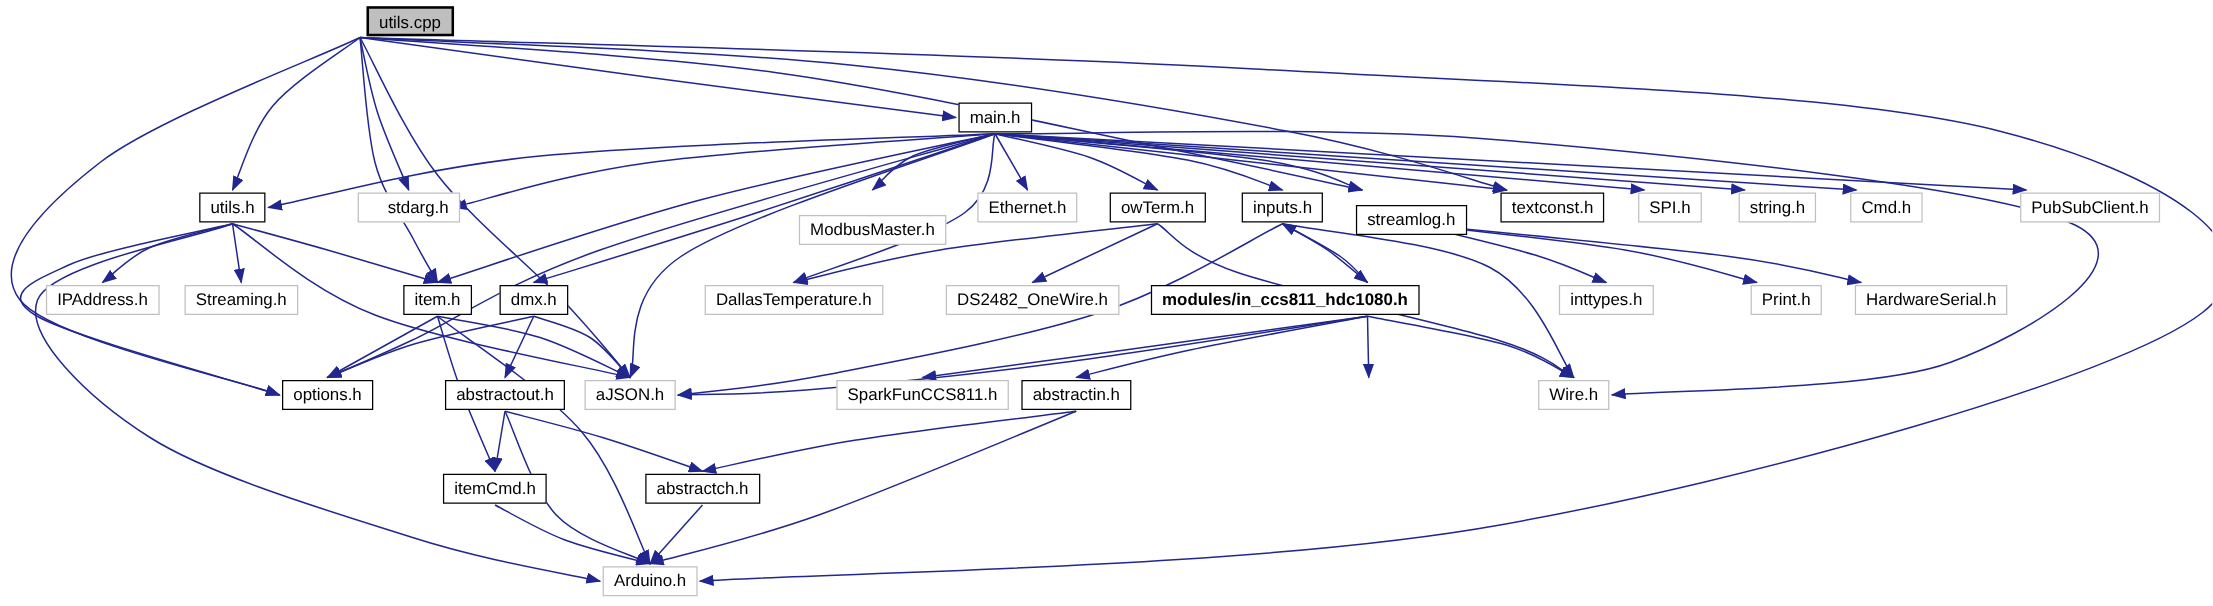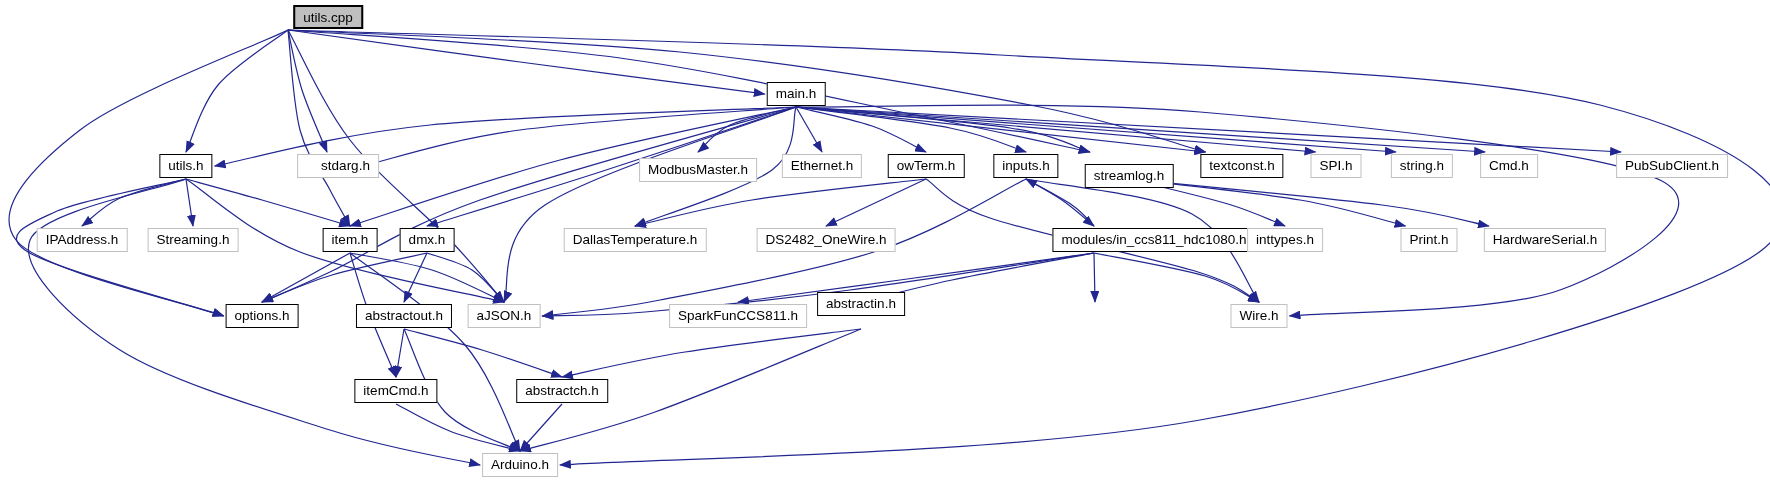--- a/index.html
+++ b/index.html
@@ -103,44 +103,44 @@
         <path d="M1094,253 L1095,302" class="edge" stroke="#22278f" marker-end="url(#arrow)"></path>
         <path d="M1094,253 C1112.5,256.8 1177.5,267.8 1205,276 C1232.5,284.2 1250.0,297.7 1259,302" class="edge" stroke="#22278f" marker-end="url(#arrow)"></path>
         <path d="M1094,253 C1070.3,257.5 990.8,271.8 952,280 C913.2,288.2 876.2,298.3 861,302" class="edge" stroke="#22278f" marker-end="url(#arrow)"></path>
         <path d="M1094,253 C1053.3,259.2 924.8,280.2 850,290 C775.2,299.8 696.3,307.7 645,312 C593.7,316.3 559.5,315.3 542.390625,316" class="edge" stroke="#22278f" marker-end="url(#arrow)"></path>
       </g>
   </svg>
   <div id="node-layer">
       <div class="node root" style="left: 300px; top: 5px; margin-left: 28px;">utils.cpp</div>
       <div class="node project" style="left: 796px; top: 82px;">main.h</div>
       <div class="node project" style="left: 186px; top: 154px;">utils.h</div>
-      <div class="node external" style="left: 338px; top: 154px; padding-left: 23px;">stdarg.h</div>
-      <div class="node external" style="left: 698px; top: 158px; text-align: right;">ModbusMaster.h</div>
+      <div class="node external" style="left: 327px; top: 154px; padding-left: 23px;">stdarg.h</div>
+      <div class="node external" style="left: 698px; top: 172px; text-align: right;">ModbusMaster.h</div>
       <div class="node external" style="left: 822px; top: 154px;">Ethernet.h</div>
       <div class="node project" style="left: 926px; top: 154px;">owTerm.h</div>
       <div class="node project" style="left: 1026px; top: 154px;">inputs.h</div>
       <div class="node project" style="left: 1129px; top: 154px; margin-top: 10px;">streamlog.h</div>
       <div class="node project" style="left: 1242px; top: 154px;">textconst.h</div>
       <div class="node external" style="left: 1336px; top: 154px;">SPI.h</div>
       <div class="node external" style="left: 1422px; top: 154px;">string.h</div>
       <div class="node external" style="left: 1509px; top: 154px;">Cmd.h</div>
       <div class="node external" style="left: 1672px; top: 154px;">PubSubClient.h</div>
       <div class="node external" style="left: 82px; top: 228px; text-align: right;">IPAddress.h</div>
       <div class="node external" style="left: 193px; top: 228px;">Streaming.h</div>
       <div class="node project" style="left: 350px; top: 228px;">item.h</div>
       <div class="node project" style="left: 427px; top: 228px; text-align: right;">dmx.h</div>
       <div class="node external" style="left: 635px; top: 228px;">DallasTemperature.h</div>
       <div class="node external" style="left: 826px; top: 228px;">DS2482_OneWire.h</div>
-      <div class="node project" style="left: 1154px; top: 228px;">modules/in_ccs811_hdc1080.h</div>
+      <div class="node project" style="left: 1028px; top: 228px; font-weight: bold;">modules/in_ccs811_hdc1080.h</div>
       <div class="node external" style="left: 1285px; top: 228px;">inttypes.h</div>
       <div class="node external" style="left: 1429px; top: 228px;">Print.h</div>
       <div class="node external" style="left: 1545px; top: 228px;">HardwareSerial.h</div>
       <div class="node project" style="left: 262px; top: 304px;">options.h</div>
       <div class="node project" style="left: 404px; top: 304px;">abstractout.h</div>
       <div class="node external" style="left: 504px; top: 304px;">aJSON.h</div>
       <div class="node external" style="left: 738px; top: 304px;">SparkFunCCS811.h</div>
-      <div class="node project" style="left: 861px; top: 292px;">abstractin.h</div>
+      <div class="node project" style="left: 861px; top: 304px;">abstractin.h</div>
       <div class="node external" style="left: 1259px; top: 304px;">Wire.h</div>
       <div class="node project" style="left: 396px; top: 379px;">itemCmd.h</div>
       <div class="node project" style="left: 562px; top: 379px;">abstractch.h</div>
       <div class="node external" style="left: 520px; top: 453px;">Arduino.h</div>
     </div>
 </div>
 
 </body></html>

